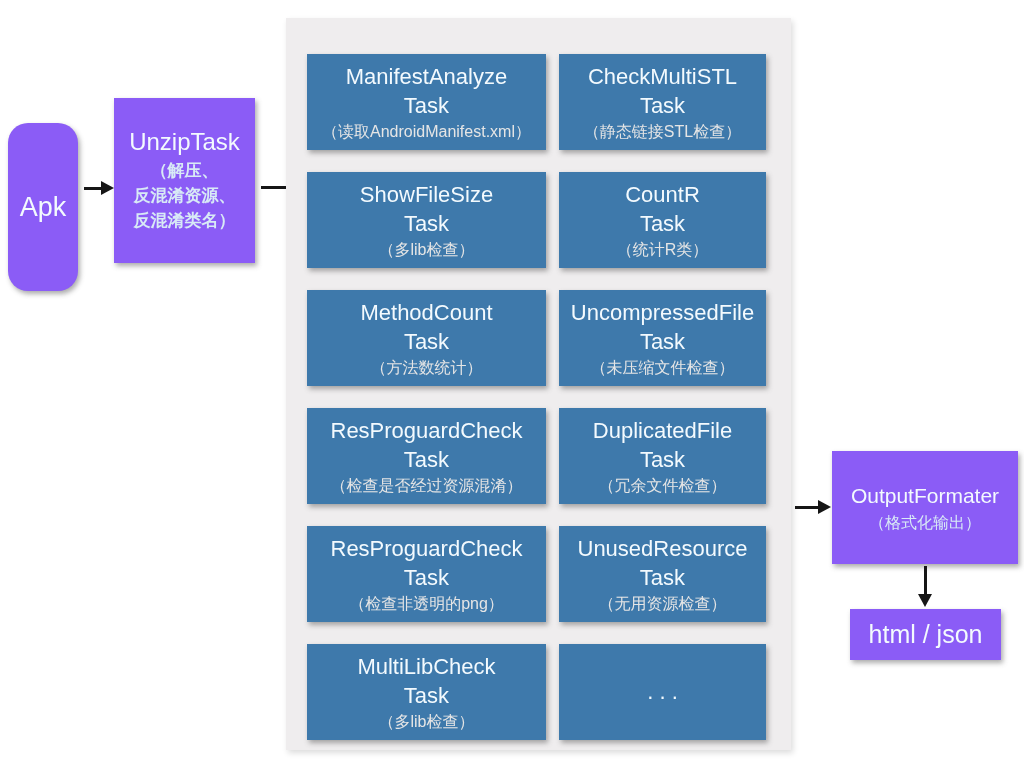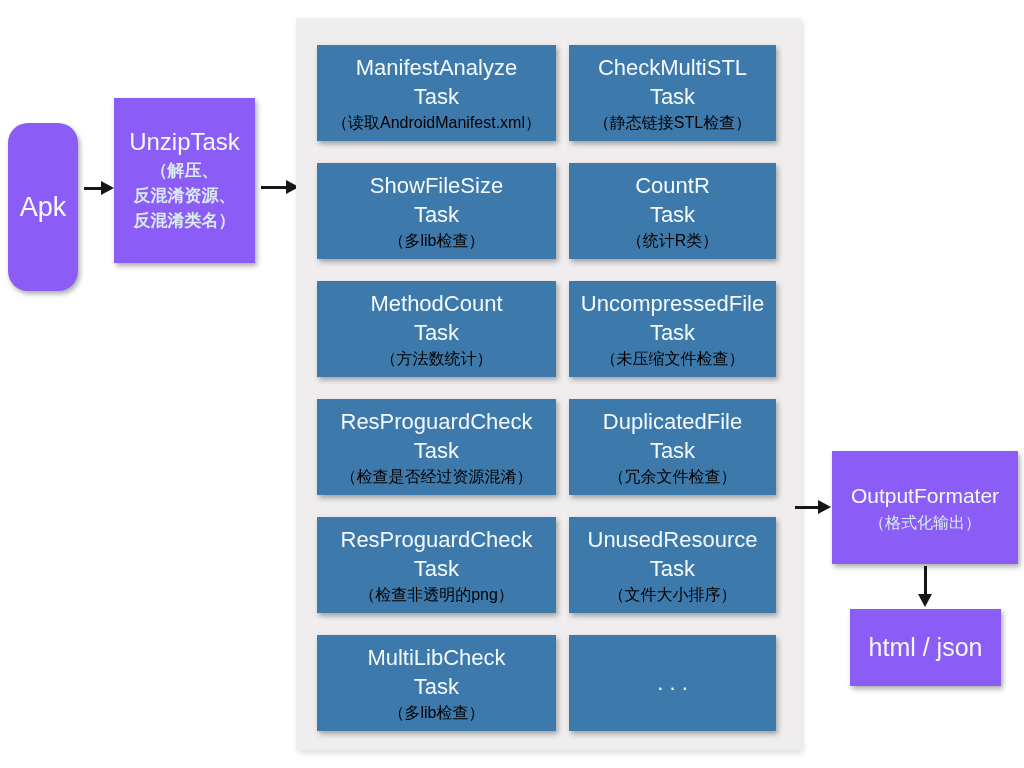--- a/index.html
+++ b/index.html
@@ -50,35 +50,35 @@
   .node-unzip {
     left: 114px; top: 98px; width: 141px; height: 165px;
   }
   .node-unzip .title { font-size: 24px; }
   .node-unzip .subtitle { font-size: 17px; line-height: 25px; font-weight: bold; }
   .node-output {
     left: 832px; top: 451px; width: 186px; height: 113px;
   }
   .node-output .title { font-size: 21px; }
   .node-result {
-    left: 850px; top: 609px; width: 151px; height: 77px;
+    left: 850px; top: 609px; width: 151px; height: 51px;
     font-size: 25px;
   }
   
   .panel {
     position: absolute;
-    left: 296px; top: 18px; width: 505px; height: 732px;
+    left: 286px; top: 18px; width: 505px; height: 732px;
     background: #efedee;
     box-shadow: 2px 3px 6px rgba(0,0,0,0.14);
     display: grid;
     grid-template-columns: 239px 207px;
     grid-auto-rows: 96px;
     column-gap: 13px;
     row-gap: 22px;
-    padding: 27px 0 0 21px;
+    padding: 36px 0 0 21px;
     box-sizing: border-box;
   }
   .task {
     position: relative;
     background: #3e79ab;
     color: #f3fafe;
     display: flex;
     flex-direction: column;
     align-items: center;
     justify-content: center;
@@ -89,21 +89,21 @@
     font-size: 22px;
     line-height: 29px;
     white-space: pre-line;
     color: #f3fafe;
   }
   .task .subtitle {
     font-size: 16px;
     line-height: 22px;
     margin-top: 1px;
     white-space: pre-line;
-    color: #000000;
+    color: #e5e5e5;
   }
   
   .arrow-h {
     position: absolute;
     height: 3px;
     background: #161616;
   }
   .arrow-h::after {
     content: "";
     position: absolute;
@@ -204,21 +204,21 @@
 
     <div class="task">
       <div class="title">ResProguardCheck
 Task</div>
       <div class="subtitle">（检查非透明的png）</div>
     </div>
 
     <div class="task">
       <div class="title">UnusedResource
 Task</div>
-      <div class="subtitle">（文件大小排序）</div>
+      <div class="subtitle">（无用资源检查）</div>
     </div>
 
     <div class="task">
       <div class="title">MultiLibCheck
 Task</div>
       <div class="subtitle">（多lib检查）</div>
     </div>
 
     <div class="task">
       <div class="title">. . .</div>

